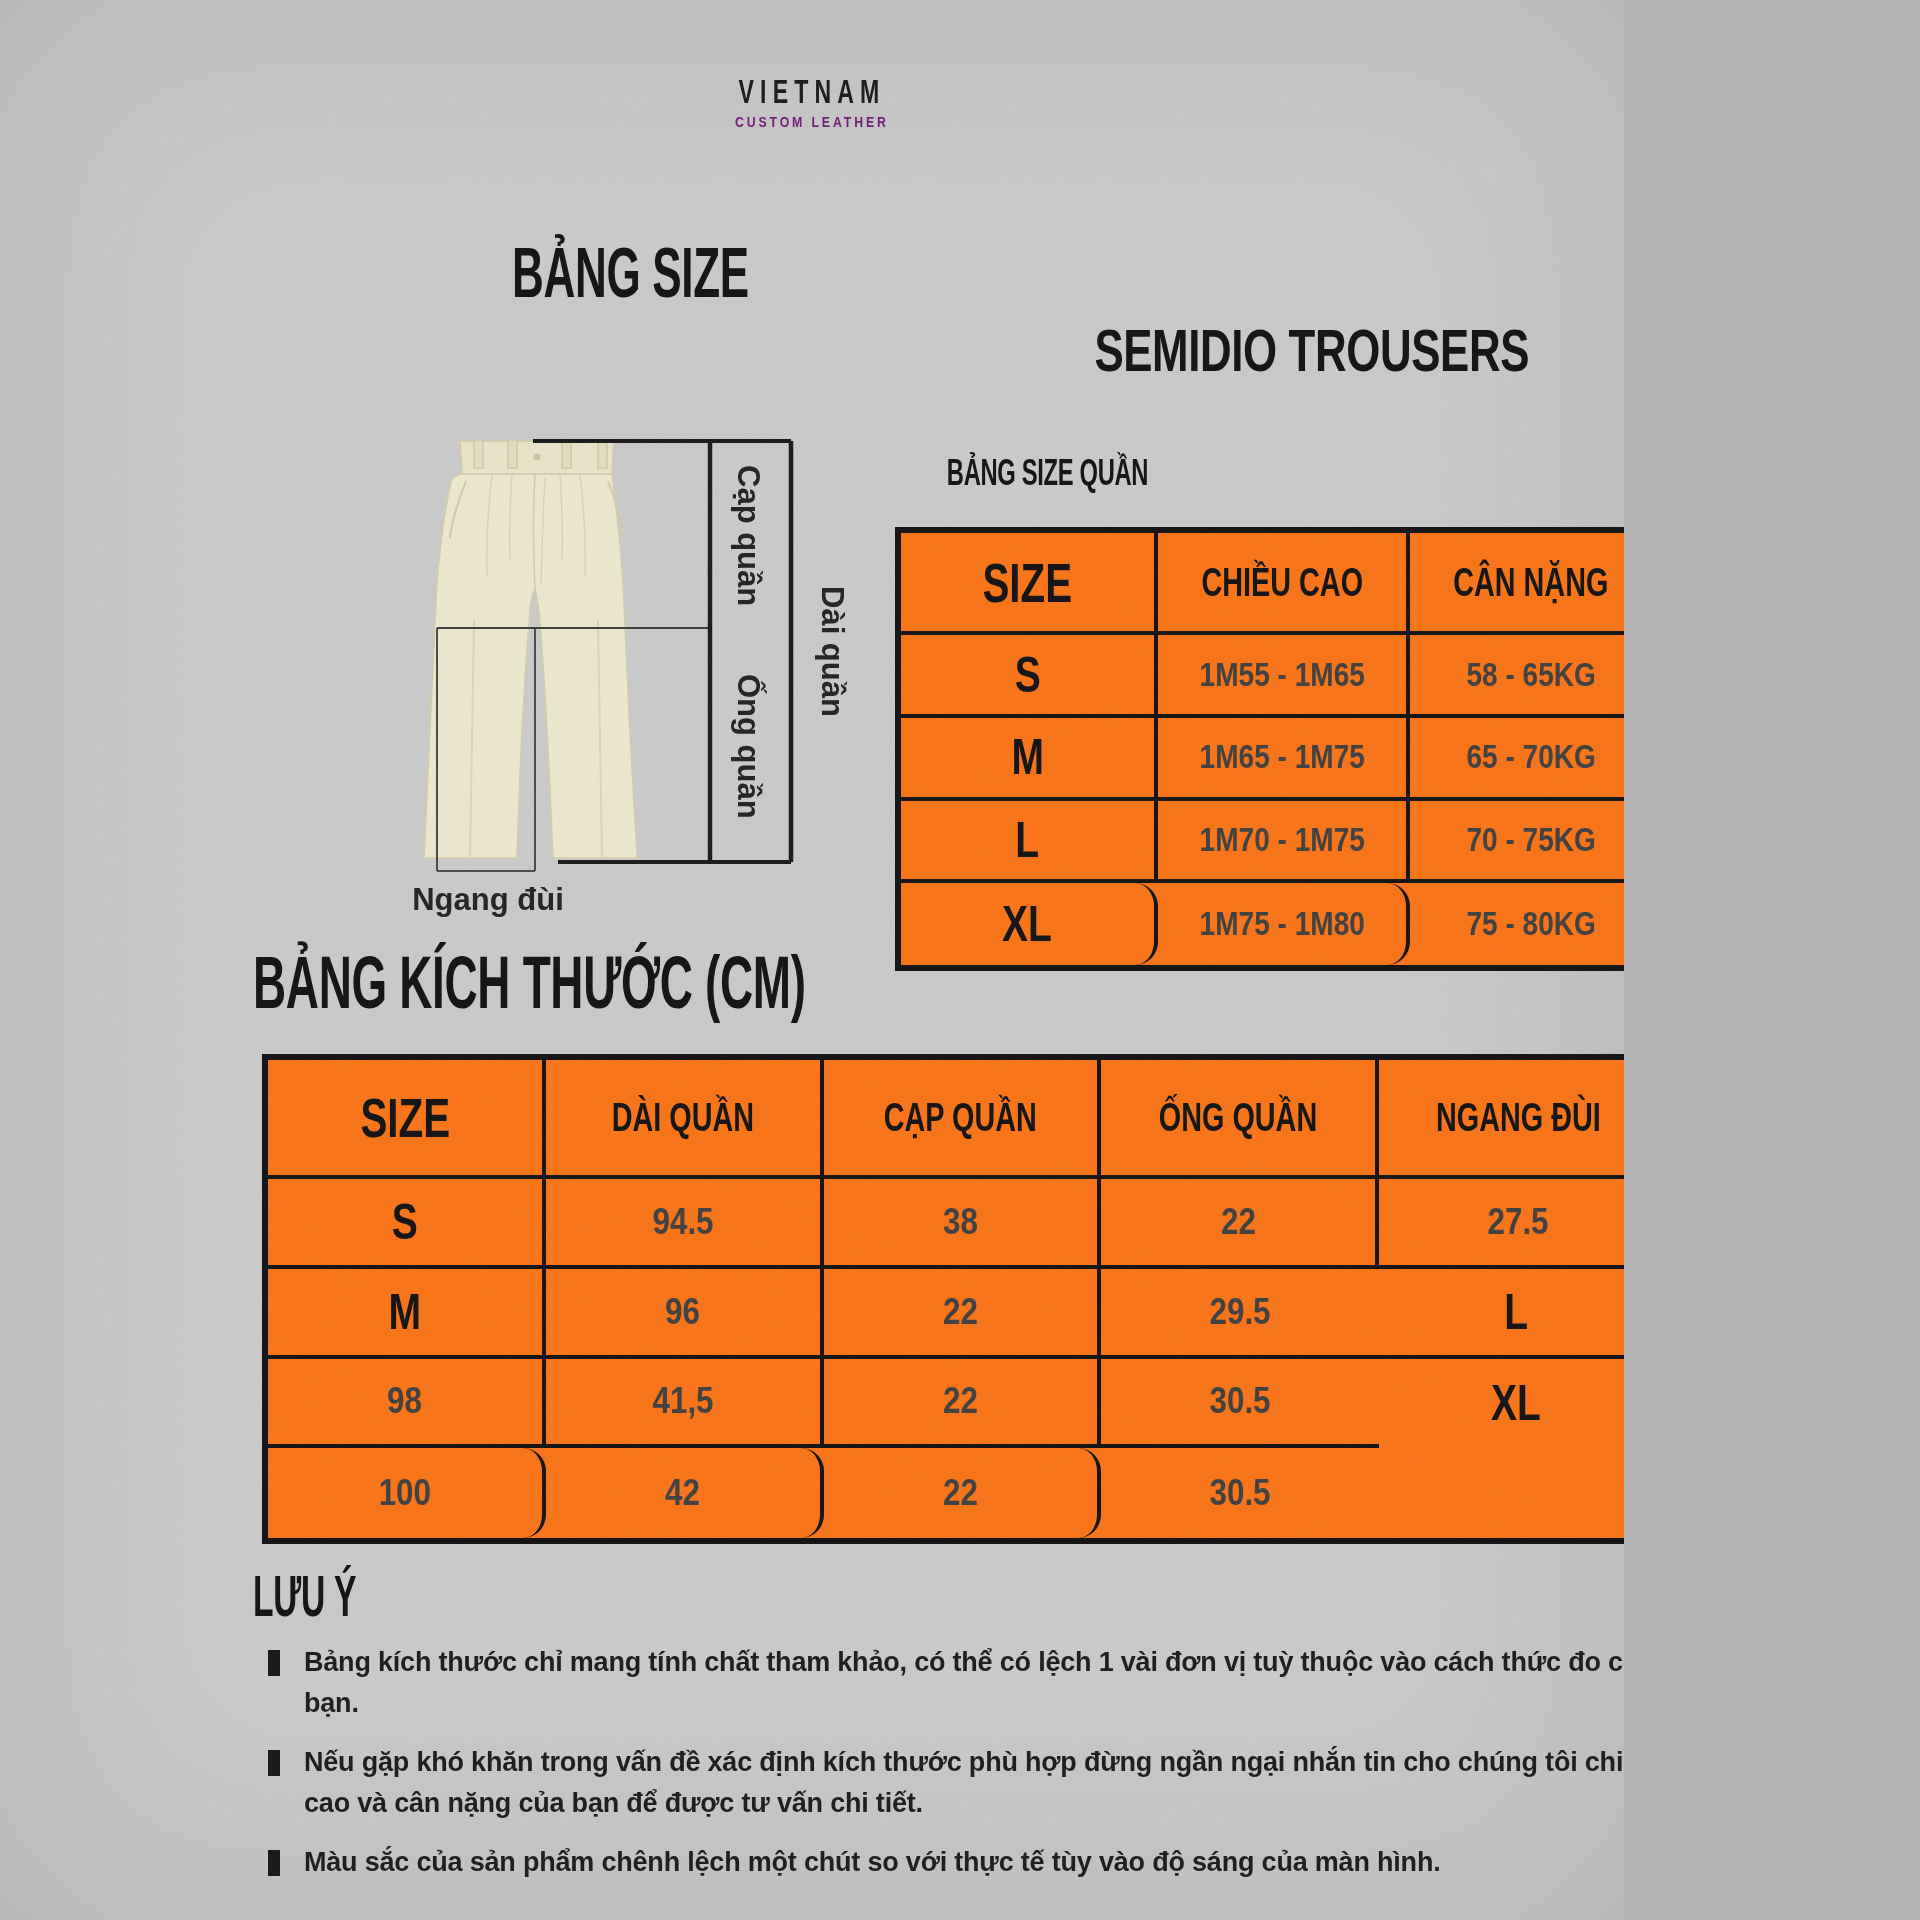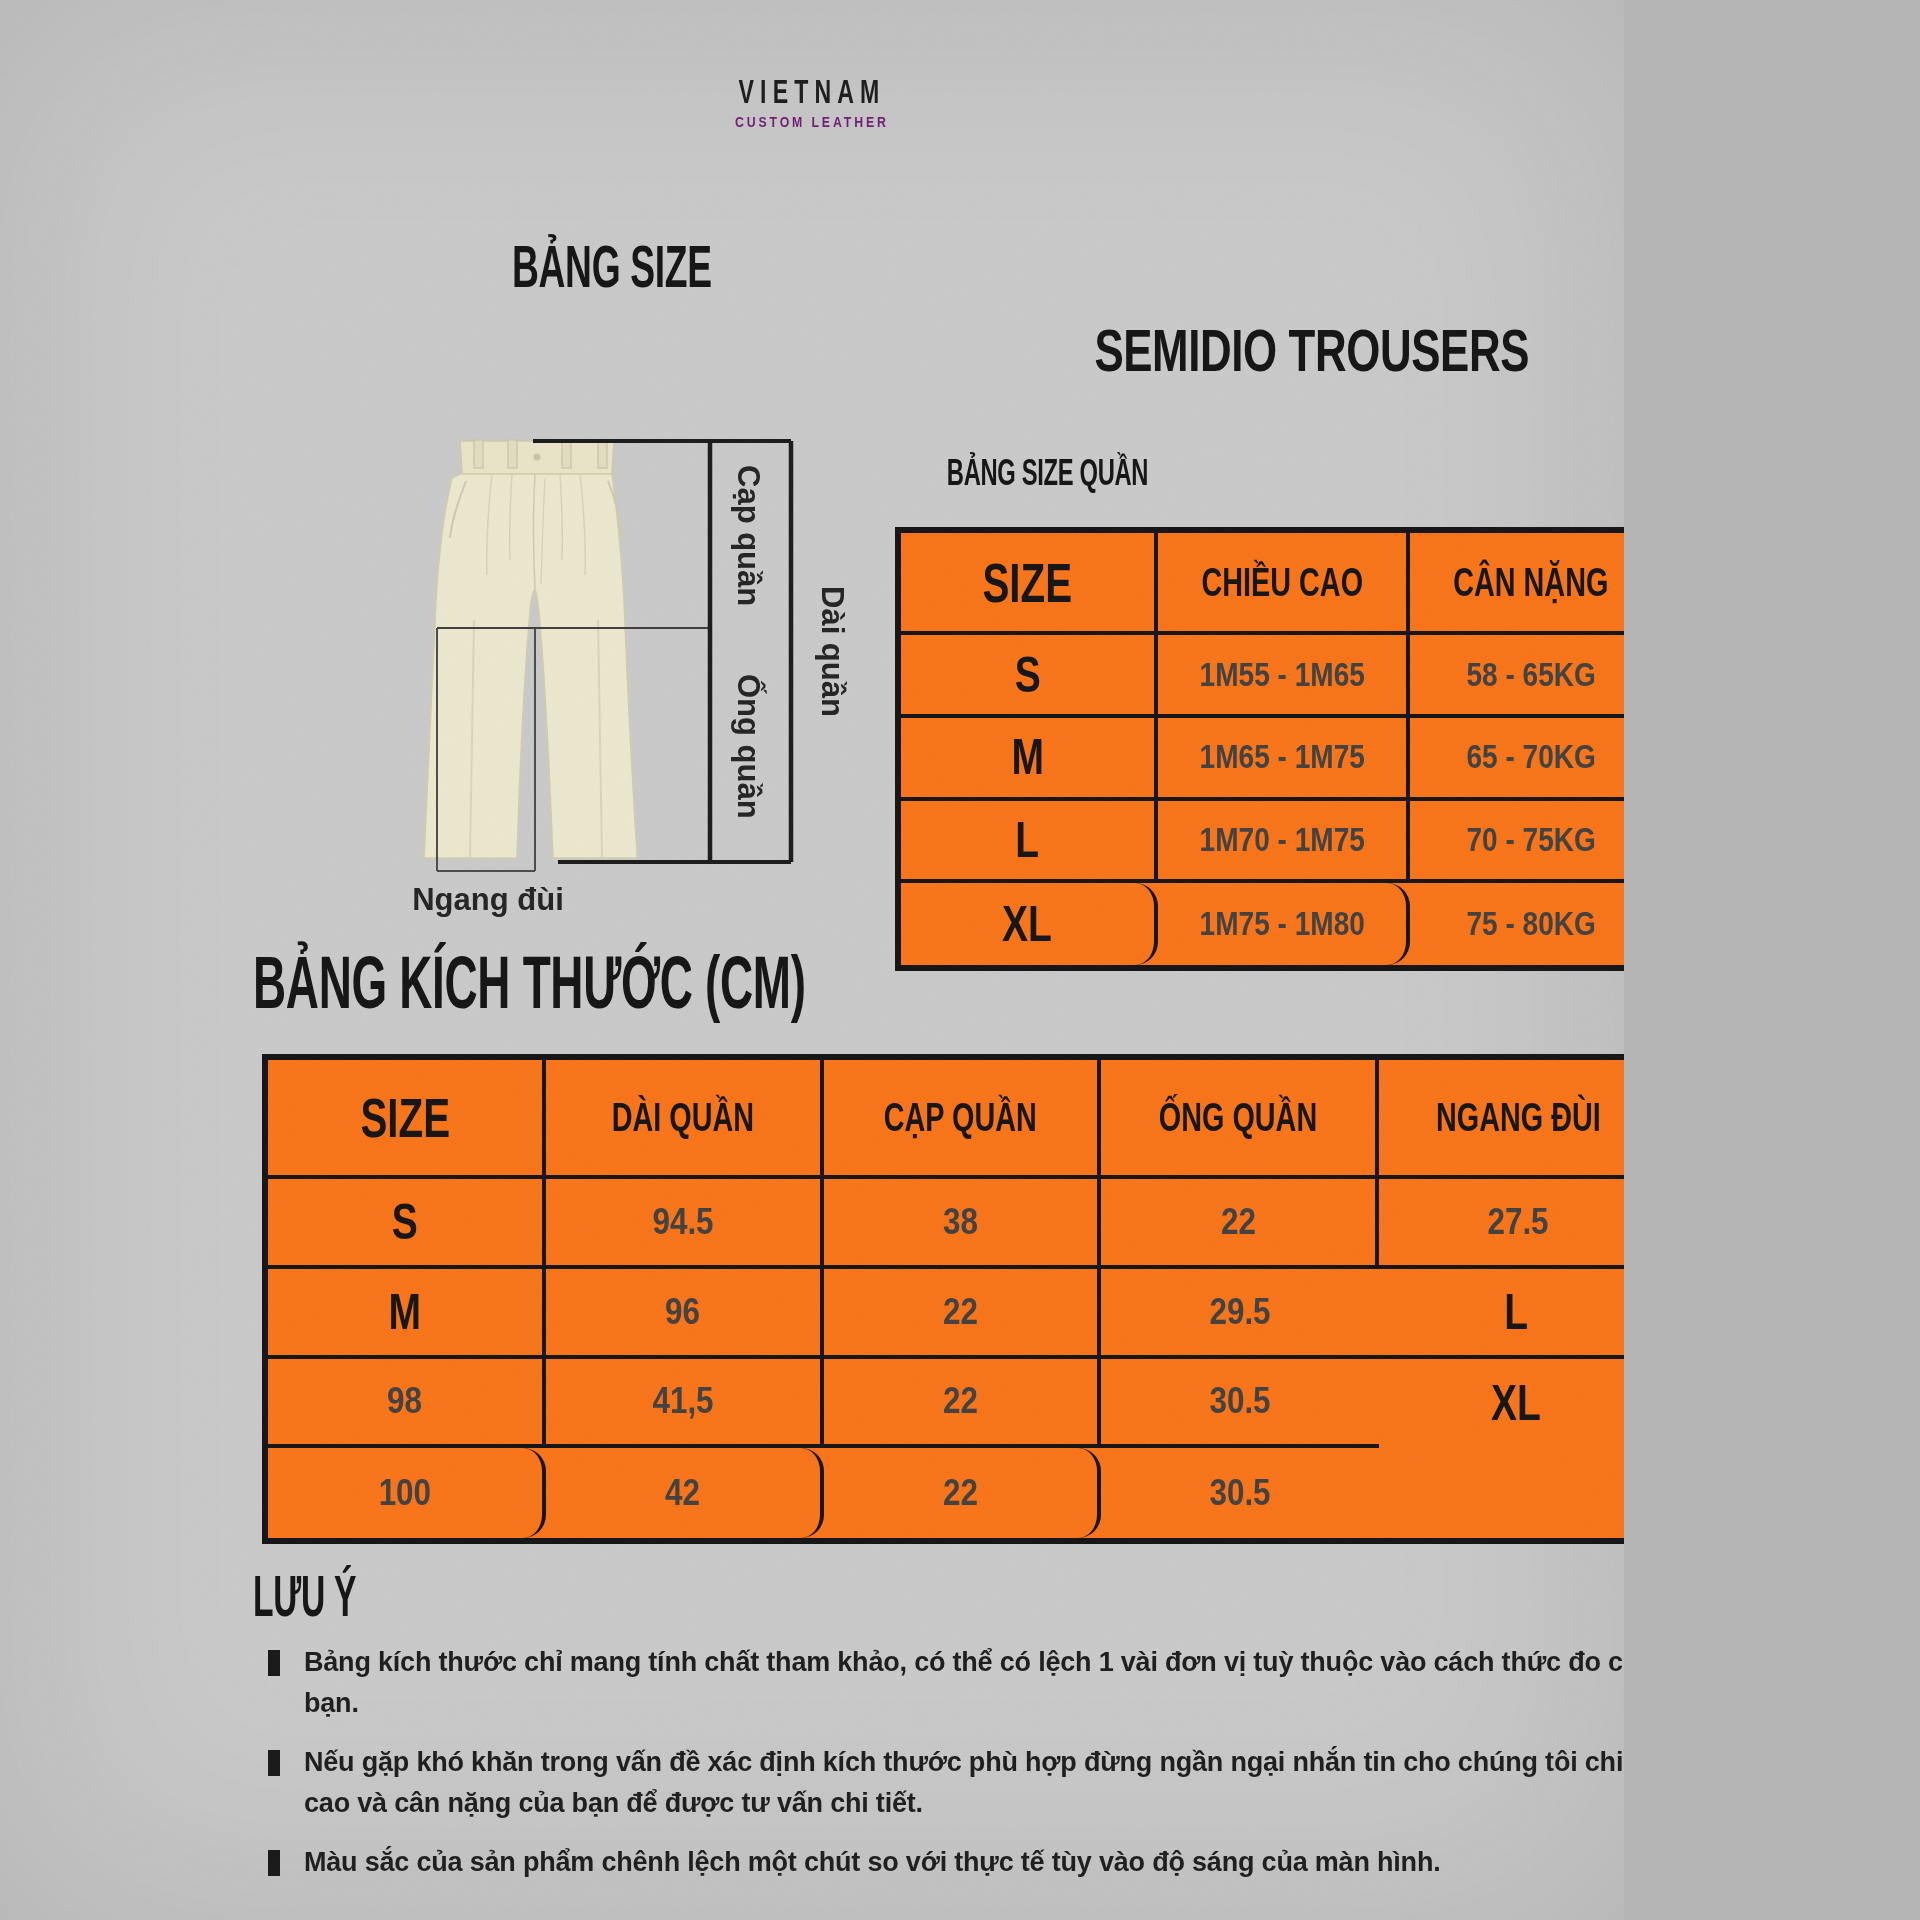--- a/index.html
+++ b/index.html
@@ -14,21 +14,21 @@
 
   
   .logo{position:absolute;left:0;right:0;top:72px;text-align:center;}
   .logo-name{font-size:34px;font-weight:700;letter-spacing:9px;color:#1a1a1a;
     display:inline-block;transform:scaleX(.68);white-space:nowrap;}
   .logo-tag{margin-top:2px;font-size:15px;font-weight:700;letter-spacing:3.5px;color:#701a75;
     display:block;}
   .logo-tag>span{display:inline-block;transform:scaleX(.82);white-space:nowrap;}
 
   
-  .h-bangsize{position:absolute;left:512px;top:232px;font-size:60px;}
+  .h-bangsize{position:absolute;left:512px;top:232px;font-size:71px;}
   .h-bangsize .sx{transform:scaleX(.62);transform-origin:0 50%;}
   .h-product{position:absolute;left:962px;top:316px;width:700px;text-align:center;font-size:60px;}
   .h-product .sx{transform:scaleX(.73);transform-origin:50% 50%;}
   .h-table1{position:absolute;left:895px;top:452px;width:763px;text-align:left;font-size:36px;}
   .h-table1 .sx{transform:scaleX(.66);transform-origin:50% 50%;}
   .h-table2{position:absolute;left:253px;top:940px;font-size:74px;}
   .h-table2 .sx{transform:scaleX(.62);transform-origin:0 50%;}
   .h-luuy{position:absolute;left:253px;top:1562px;font-size:58px;}
   .h-luuy .sx{transform:scaleX(.58);transform-origin:0 50%;}
 

